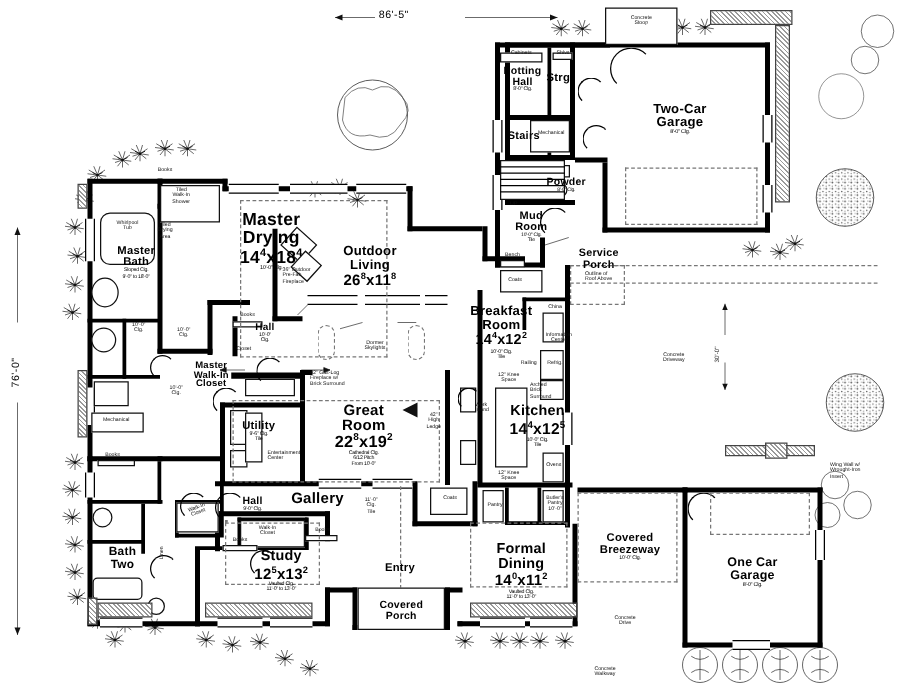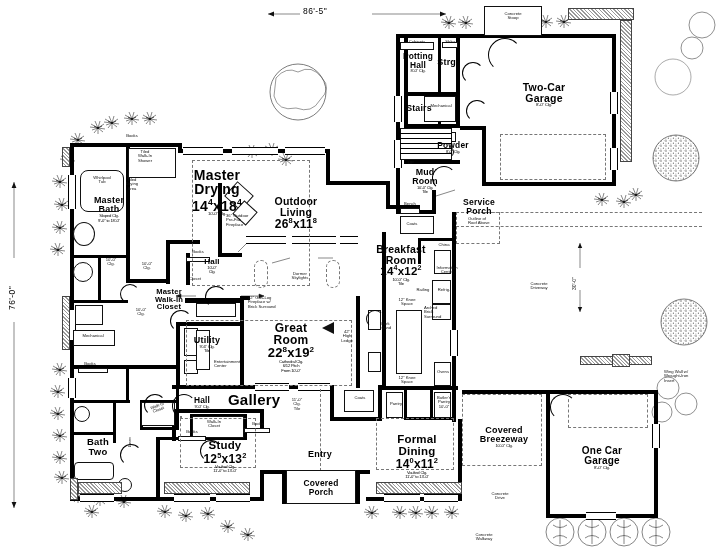--- a/index.html
+++ b/index.html
@@ -490,20 +490,28 @@
   <div class="lbl tinyl" style="left:248px;top:296px;width:58px;">
     <span>42" Gas-Log</span><br><span>Fireplace w/</span><br><span>Brick Surround</span>
   </div>
   <div class="lbl tinyl" style="left:214px;top:360px;width:42px;">
     <span>Entertainment</span><br><span>Center</span>
   </div>
   <div class="lbl tiny" style="left:336px;top:330px;width:22px;">
     <span>42"</span><br><span>High</span><br><span>Ledge</span>
   </div>
 
+  <div class="lbl rm" style="left:400px;top:324px;width:60px;font-size:11.5px;">
+    <span class="n">Kitchen</span>
+    <span class="d" style="font-size:12.5px;">
+      <span>14</span><sup>4</sup><span>x12</span><sup>5</sup>
+    </span>
+    <span class="c" style="font-size:4.2px;">10'-0" Clg.</span>
+    <span class="c" style="font-size:4.2px;">Tile</span>
+  </div>
   <div class="lbl tinyl" style="left:380px;top:322px;width:22px;">
     <span>Work</span><br><span>Island</span>
   </div>
   <div class="lbl tiny" style="left:390px;top:298px;width:34px;">
     <span>12" Knee</span><br><span>Space</span>
   </div>
   <div class="lbl tiny" style="left:390px;top:376px;width:34px;">
     <span>12" Knee</span><br><span>Space</span>
   </div>
   <div class="lbl tinyl" style="left:424px;top:306px;width:32px;">
@@ -561,21 +569,21 @@
     <span>Books</span>
   </div>
   <div class="lbl tiny" style="left:186px;top:250px;width:24px;">
     <span>Books</span>
   </div>
   <div class="lbl tiny" style="left:120px;top:134px;width:24px;">
     <span>Books</span>
   </div>
 
 
-  <div class="lbl rm" style="left:228px;top:392px;width:52px;font-size:15px;">
+  <div class="lbl rm" style="left:228px;top:392px;width:52px;font-size:12px;">
     <span class="n">Gallery</span>
   </div>
   <div class="lbl tiny" style="left:286px;top:398px;width:22px;">
     <span>11'-0"</span><br><span>Clg.</span><br><span>Tile</span>
   </div>
   <div class="lbl rm" style="left:190px;top:440px;width:70px;font-size:11.5px;">
     <span class="n">Study</span>
     <span class="d" style="font-size:12px;">
       <span>12</span><sup>5</sup><span>x13</span><sup>2</sup>
     </span>

